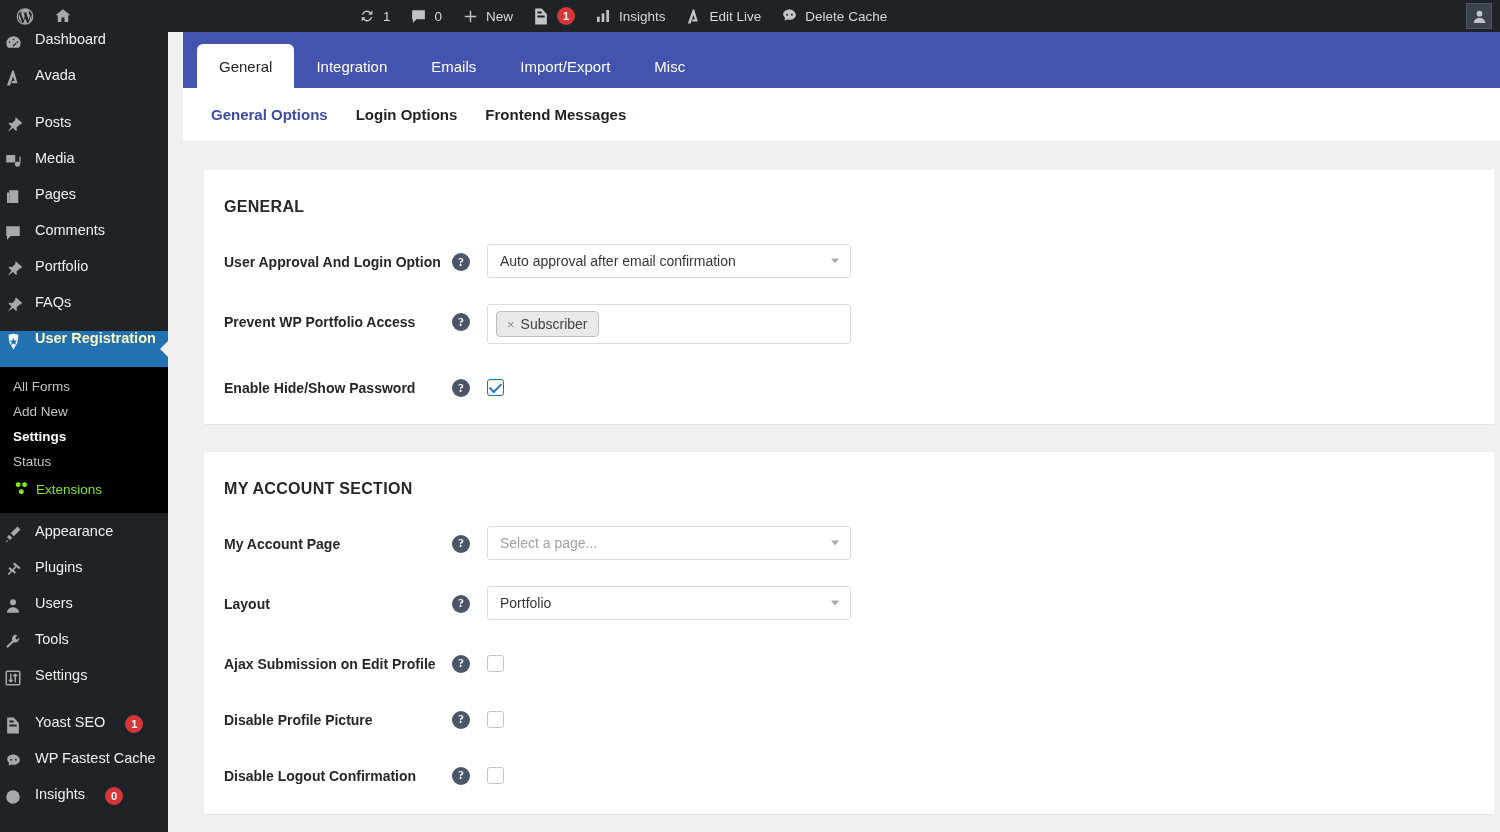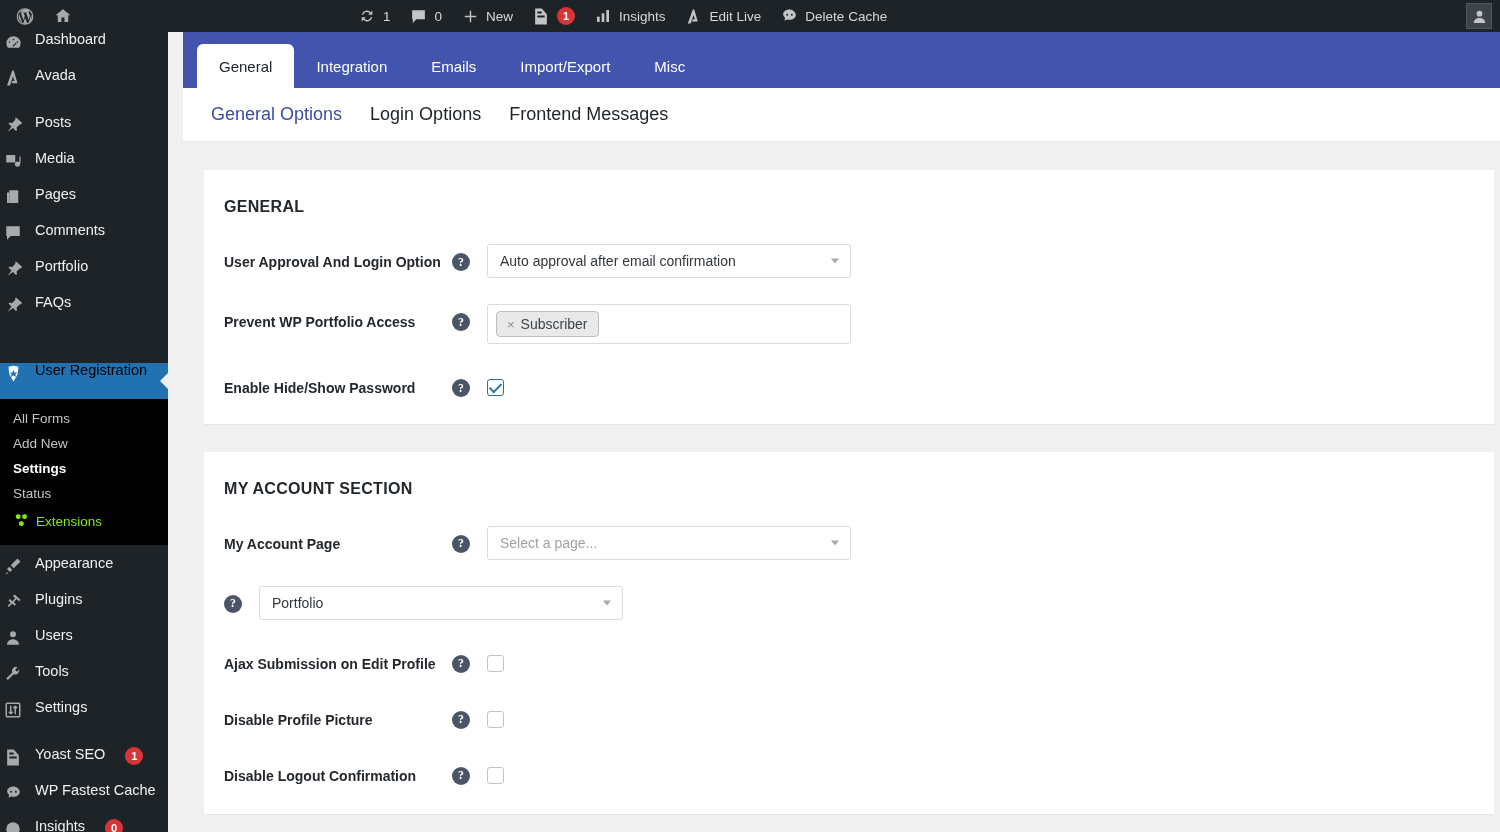--- a/index.html
+++ b/index.html
@@ -51,21 +51,21 @@
     background: #1d2327;
     overflow: hidden;
   }
   .menu-item {
     display: flex; align-items: flex-start; gap: 12px;
     height: 36px; padding-left: 3px;
     color: #f0f0f1; font-size: 14.5px; position: relative;
   }
   .menu-item .mlabel { line-height: 1; }
   .menu-sep { height: 11px; }
-  .menu-item.active { background: #2271b1; color: #000000; font-weight: normal; margin-top: 32px; }
+  .menu-item.active { background: #2271b1; color: #fef9c3; font-weight: bold; }
   .menu-item.active::after {
     content: ""; position: absolute; right: 0; top: 50%;
     transform: translateY(-50%);
     border-style: solid; border-width: 8px 8px 8px 0;
     border-color: transparent #f0f0f1 transparent transparent;
   }
   .submenu { background: #000000; padding: 7px 0 9px 0; }
   .submenu-item {
     display: flex; align-items: center; gap: 6px;
     padding: 5px 0 5px 13px;
@@ -96,21 +96,21 @@
   .tab.active {
     background: #fff; color: #1d2327;
     border-radius: 6px 6px 0 0;
   }
   #subtabbar {
     height: 54px; background: #fff;
     display: flex; align-items: center;
     padding-left: 28px; gap: 28px;
     border-bottom: 1px solid #eaeaea;
   }
-  .subtab { font-size: 18px; color: #1d2327; font-weight: 400; }
+  .subtab { font-size: 15px; color: #1d2327; font-weight: 700; }
   .subtab.active { color: #3c4ba6; }
 
   .panel {
     background: #fff; margin: 28px 21px 0 21px;
     padding: 28px 0 26px 0;
     box-shadow: 0 1px 1px rgba(0,0,0,.04);
   }
   .panel-title {
     font-size: 16px; font-weight: bold; color: #23282d;
     letter-spacing: .3px; padding: 0 20px 0 20px; margin-bottom: 28px;
@@ -531,20 +531,21 @@
       <div class="help">?</div>
       <div class="control">
         <div class="select placeholder">
           <span>Select a page...</span>
           <span class="caret"></span>
         </div>
       </div>
     </div>
 
     <div class="field-row">
+      <div class="field-label">Layout</div>
       <div class="help">?</div>
       <div class="control">
         <div class="select">
           <span>Portfolio</span>
           <span class="caret"></span>
         </div>
       </div>
     </div>
 
     <div class="field-row">

